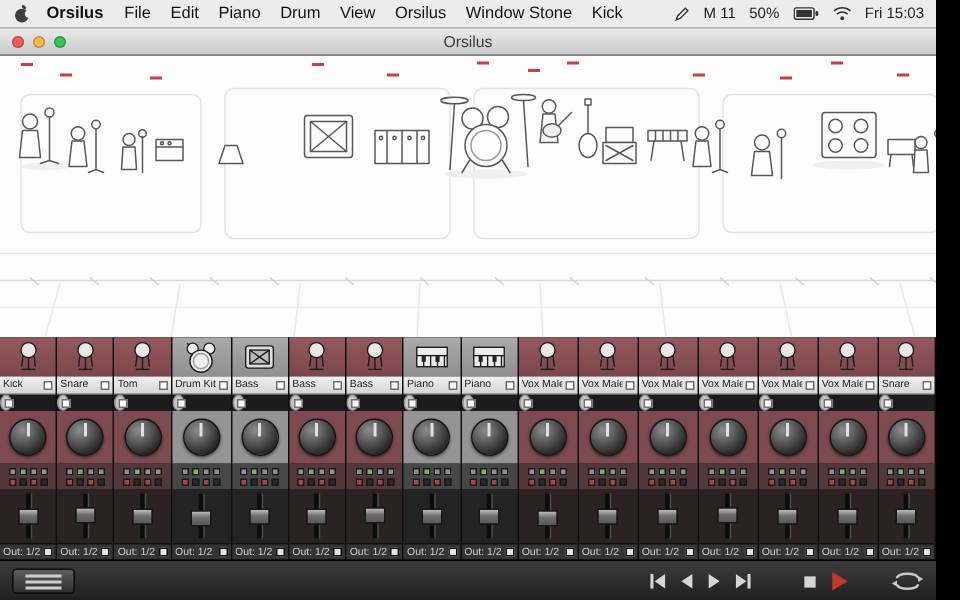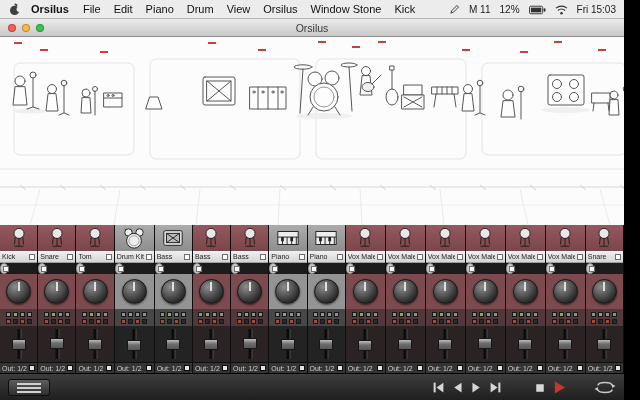--- a/index.html
+++ b/index.html
@@ -5,21 +5,21 @@
   * { margin:0; padding:0; box-sizing:border-box; }
   body { font-family:"Liberation Sans", sans-serif; background:#000; }
   .screen { position:relative; width:624px; height:400px; overflow:hidden; background:#000; }
 
   
   .menubar { height:19px; background:#ececec; border-bottom:1px solid #b6b6b6;
              display:flex; align-items:center; font-size:11px; color:#111; }
   .menubar .apple { margin:0 10px 0 9px; display:flex; align-items:center; }
   .menubar .appname { font-weight:bold; margin-right:14px; }
   .menubar .mitem { margin-right:13px; white-space:nowrap; }
-  .mstatus { margin-left:auto; display:flex; align-items:flex-end; gap:9px; padding-right:8px; font-size:10px; color:#222; }
+  .mstatus { margin-left:auto; display:flex; align-items:flex-start; gap:9px; padding-right:8px; font-size:10px; color:#222; }
   .mstatus svg { display:block; }
 
   
   .titlebar { height:18px; background:linear-gradient(#ebebeb,#c9c9c9); border-bottom:1px solid #8e8e8e;
               position:relative; display:flex; align-items:center; justify-content:center;
               font-size:10.5px; color:#3a3a3a; }
   .lights { position:absolute; left:8px; top:5px; display:flex; gap:6px; }
   .light { width:8px; height:8px; border-radius:50%; border:1px solid rgba(0,0,0,.25); }
   .light.r { background:#fb5d55; } .light.y { background:#fcbb40; } .light.g { background:#37c64b; }
 
@@ -99,21 +99,21 @@
     <span class="mitem">View</span>
     <span class="mitem">Orsilus</span>
     <span class="mitem">Window Stone</span>
     <span class="mitem">Kick</span>
 
     <span class="mstatus">
       <svg width="11" height="11" viewBox="0 0 12 12">
         <path d="M2 10 L3 7.2 L8.6 1.6 L10.4 3.4 L4.8 9 Z" fill="none" stroke="#333" stroke-width="1"></path>
       </svg>
       <span>M 11</span>
-      <span>12%</span>
+      <span>50%</span>
       <svg width="17" height="10" viewBox="0 0 18 10">
         <rect x="0.5" y="1" width="14" height="8" rx="1.5" fill="none" stroke="#333"></rect>
         <rect x="2" y="2.5" width="11" height="5" fill="#333"></rect>
         <rect x="15.5" y="3.2" width="2" height="3.6" rx="1" fill="#333"></rect>
       </svg>
       <svg width="13" height="10" viewBox="0 0 14 11">
         <path d="M1 3.5 C4.5 0.5, 9.5 0.5, 13 3.5" fill="none" stroke="#333" stroke-width="1.2"></path>
         <path d="M3 6 C5.5 4, 8.5 4, 11 6" fill="none" stroke="#333" stroke-width="1.2"></path>
         <circle cx="7" cy="9" r="1.4" fill="#333"></circle>
       </svg>

